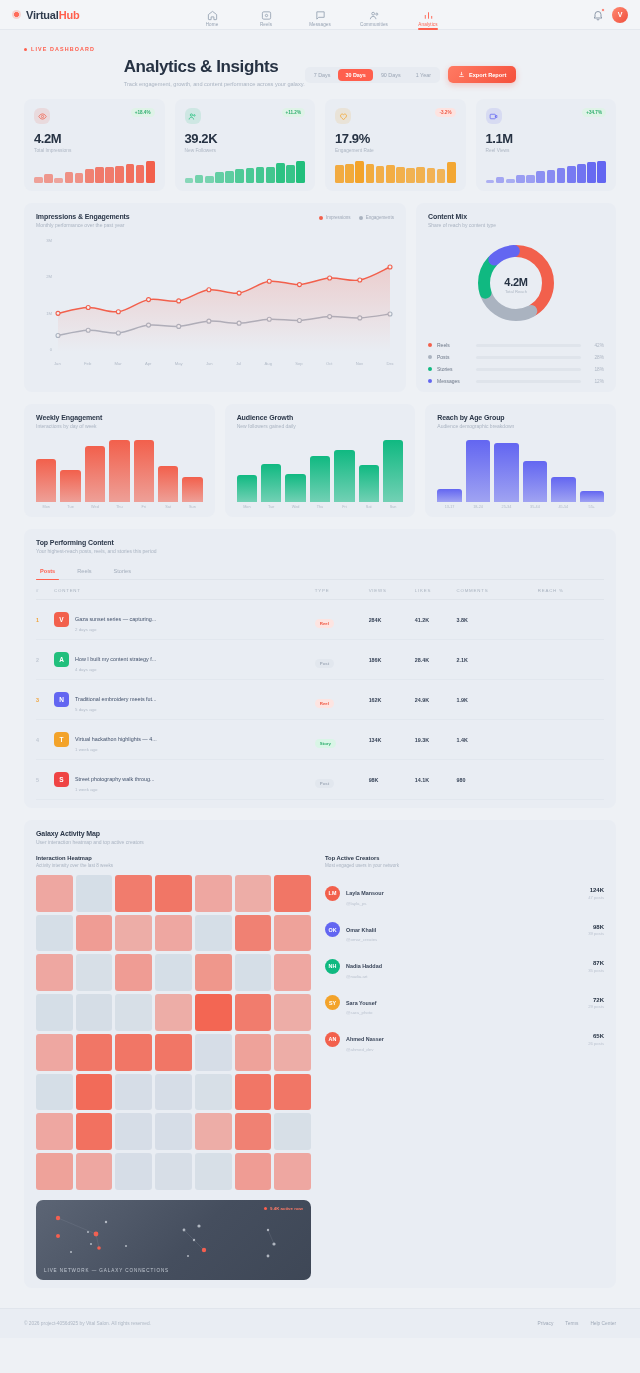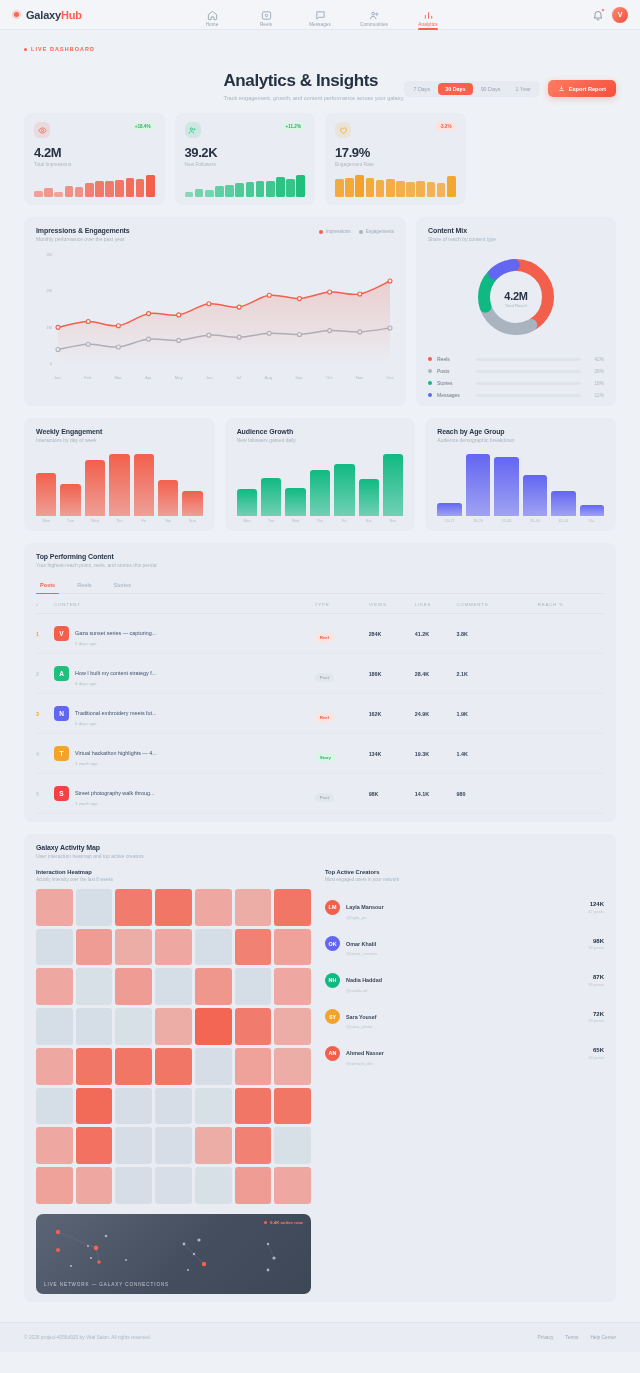--- a/index.html
+++ b/index.html
@@ -64,21 +64,21 @@
 
   
   .hero { padding: 16px 24px 12px; }
   .eyebrow {
     font-size: 5.4px; font-weight: bold; color: #ff5f4d;
     letter-spacing: 1.1px; display: flex; align-items: center; gap: 4px;
   }
   .eyebrow::before {
     content: ""; width: 3px; height: 3px; border-radius: 50%; background: #ff5f4d;
   }
-  .hero-row { display: flex; align-items: flex-end; justify-content: flex-end; margin-top: 19px; }
+  .hero-row { display: flex; align-items: flex-end; justify-content: center; margin-top: 5px; }
   h1.page-title { font-size: 17px; font-weight: bold; letter-spacing: -.4px; color: #263243; }
   .hero-sub { font-size: 5.6px; color: #aab4c2; margin-top: 4px; }
   .hero-right { display: flex; align-items: center; gap: 8px; padding-bottom: 4px; }
   .seg {
     display: flex; background: #e7ebf1; border-radius: 5px; padding: 2px; gap: 1px;
   }
   .seg button {
     border: 0; background: transparent; font-family: inherit;
     font-size: 5.4px; color: #9aa5b4; padding: 3px 7px; border-radius: 4px; cursor: pointer;
   }
@@ -244,21 +244,21 @@
 </style>
 </head>
 <body>
 
 <div class="page">
 
   <div class="navbar">
     <div class="brand">
       <span class="brand-dot"></span>
       <span class="brand-text">
-        <span class="a">Galaxy</span><span class="b">Hub</span>
+        <span class="a">Virtual</span><span class="b">Hub</span>
       </span>
     </div>
 
     <div class="nav-links">
       <div class="nav-item">
         <span class="nav-ico">
           <svg viewBox="0 0 24 24" fill="none" stroke="currentColor" stroke-width="2">
               <path d="M3 10l9-7 9 7v10a1 1 0 01-1 1h-5v-6H9v6H4a1 1 0 01-1-1z"></path>
             </svg>
         </span>
@@ -410,20 +410,47 @@
           <i style="height:100.0%;background:rgba(243,163,42,1)"></i>
           <i style="height:84.8%;background:rgba(243,163,42,0.9010869565217391)"></i>
           <i style="height:76.1%;background:rgba(243,163,42,0.8445652173913043)"></i>
           <i style="height:80.4%;background:rgba(243,163,42,0.8728260869565218)"></i>
           <i style="height:73.9%;background:rgba(243,163,42,0.8304347826086956)"></i>
           <i style="height:69.6%;background:rgba(243,163,42,0.8021739130434782)"></i>
           <i style="height:71.7%;background:rgba(243,163,42,0.816304347826087)"></i>
           <i style="height:67.4%;background:rgba(243,163,42,0.7880434782608696)"></i>
           <i style="height:65.2%;background:rgba(243,163,42,0.7739130434782608)"></i>
           <i style="height:93.5%;background:rgba(243,163,42,0.957608695652174)"></i>
+        </div>
+  </div>
+      <div class="stat">
+    <div class="stat-head">
+      <div class="stat-ico" style="background:rgba(99,102,241,0.13);color:#6366f1">
+            <svg viewBox="0 0 24 24" fill="none" stroke="currentColor" stroke-width="2">
+              <rect x="3" y="6" width="14" height="12" rx="2"></rect>
+              <path d="M17 11l4-2v6l-4-2z"></path>
+            </svg>
+          </div>
+      <div class="badge up">+34.7%</div>
+    </div>
+    <div class="stat-val">1.1M</div>
+    <div class="stat-lbl">Reel Views</div>
+    <div class="spark">
+          <i style="height:15.6%;background:rgba(99,102,241,0.4511111111111111)"></i>
+          <i style="height:26.7%;background:rgba(99,102,241,0.5233333333333333)"></i>
+          <i style="height:20.0%;background:rgba(99,102,241,0.48)"></i>
+          <i style="height:37.8%;background:rgba(99,102,241,0.5955555555555555)"></i>
+          <i style="height:35.6%;background:rgba(99,102,241,0.5811111111111111)"></i>
+          <i style="height:53.3%;background:rgba(99,102,241,0.6966666666666667)"></i>
+          <i style="height:57.8%;background:rgba(99,102,241,0.7255555555555555)"></i>
+          <i style="height:66.7%;background:rgba(99,102,241,0.7833333333333333)"></i>
+          <i style="height:77.8%;background:rgba(99,102,241,0.8555555555555555)"></i>
+          <i style="height:84.4%;background:rgba(99,102,241,0.8988888888888888)"></i>
+          <i style="height:95.6%;background:rgba(99,102,241,0.9711111111111111)"></i>
+          <i style="height:100.0%;background:rgba(99,102,241,1)"></i>
         </div>
   </div>
     </div>
 
   <div class="row2">
     <div class="card chart-card">
       <div class="chart-head">
         <div>
           <div class="card-t">Impressions &amp; Engagements</div>
           <div class="card-s">Monthly performance over the past year</div>

